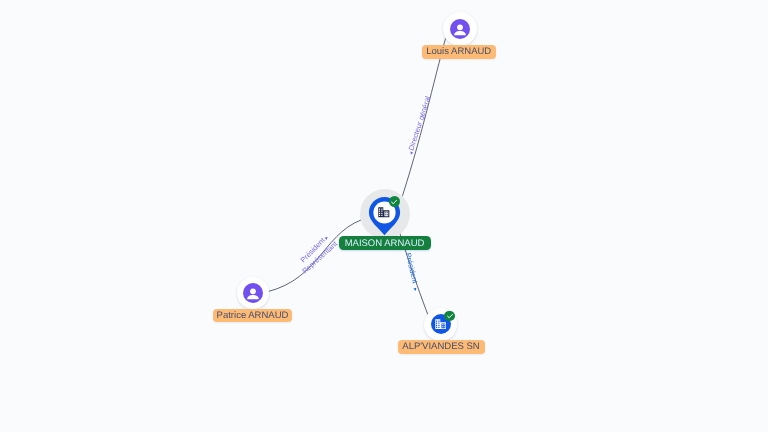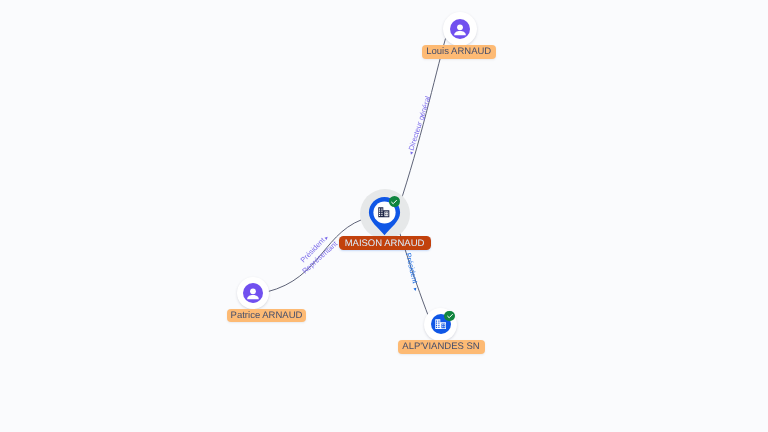--- a/index.html
+++ b/index.html
@@ -11,21 +11,21 @@
   .person-disc{position:absolute;border-radius:50%;background:#ffffff;
      box-shadow:0 1px 2.5px rgba(70,75,100,.20);}
   .person-inner{position:absolute;border-radius:50%;background:#7150ef;display:flex;align-items:center;justify-content:center;}
   .co-disc{position:absolute;border-radius:50%;background:#ffffff;
      box-shadow:0 1px 2.5px rgba(70,75,100,.20);}
   .badge{position:absolute;border-radius:50%;background:#10853f;display:flex;align-items:center;justify-content:center;}
 
   .lbl{position:absolute;display:flex;align-items:center;justify-content:center;
      border-radius:4px;background:#fdba74;color:#474f6b;white-space:nowrap;
      font-size:9.5px;box-shadow:0 1px 2px rgba(80,85,110,.10);}
-  .lbl.sel{background:#c2410c;color:#daeeff;border-radius:4.5px;font-size:9.5px;box-shadow:0 1px 2px rgba(22,105,232,.22);}
+  .lbl.sel{background:#15803d;color:#daeeff;border-radius:4.5px;font-size:9.5px;box-shadow:0 1px 2px rgba(22,105,232,.22);}
 
   .halo{position:absolute;border-radius:50%;background:#e6e8e9;}
   .elabel{font-size:7.4px;fill:#7b6bea;font-family:"Liberation Sans",sans-serif;}
   .elabel.blue{fill:#1f6fe5;}
 </style>
 </head>
 <body>
 
 <div id="stage">
 
@@ -80,21 +80,21 @@
 
   <div class="node" style="left:236.5px;top:276.5px;">
     <div class="person-disc" style="left:0;top:0;width:32px;height:32px;"></div>
     <div class="person-inner" style="left:6px;top:6px;width:20px;height:20px;">
       <svg width="20" height="20" viewBox="0 0 24 24">
         <circle cx="12" cy="10" r="3.5" fill="#fff"></circle>
         <path d="M5.0 19.4 c0-3.3 3.2-5.0 7.0-5.0 s7.0 1.7 7.0 5.0 z" fill="#fff"></path>
       </svg>
     </div>
   </div>
-  <div class="lbl" style="left:227px;top:308.9px;width:79px;height:13px;">Patrice ARNAUD</div>
+  <div class="lbl" style="left:213px;top:308.9px;width:79px;height:13px;">Patrice ARNAUD</div>
 
   <div class="node" style="left:423.8px;top:307.5px;">
     <div class="co-disc" style="left:0;top:0;width:33px;height:33px;"></div>
     <div style="position:absolute;left:6.8px;top:6.5px;width:20.4px;height:20.4px;border-radius:50%;background:#1057e6;"></div>
     <svg width="11.6" height="10.6" viewBox="0 0 24 22" style="position:absolute;left:10.8px;top:11.2px;">
       <path fill="#fff" fill-rule="evenodd" d="M0.5 21.5 V0.5 h10.5 v6.5 h12.5 v14.5 Z
         M2.0 3.0 h2.4 v2.6 h-2.4 Z M6.9 3.0 h2.4 v2.6 h-2.4 Z
         M2.0 7.4 h2.4 v2.6 h-2.4 Z M6.9 7.4 h2.4 v2.6 h-2.4 Z
         M2.0 11.8 h2.4 v2.6 h-2.4 Z M6.9 11.8 h2.4 v2.6 h-2.4 Z
         M2.0 16.2 h2.4 v2.6 h-2.4 Z M6.9 16.2 h2.4 v2.6 h-2.4 Z

